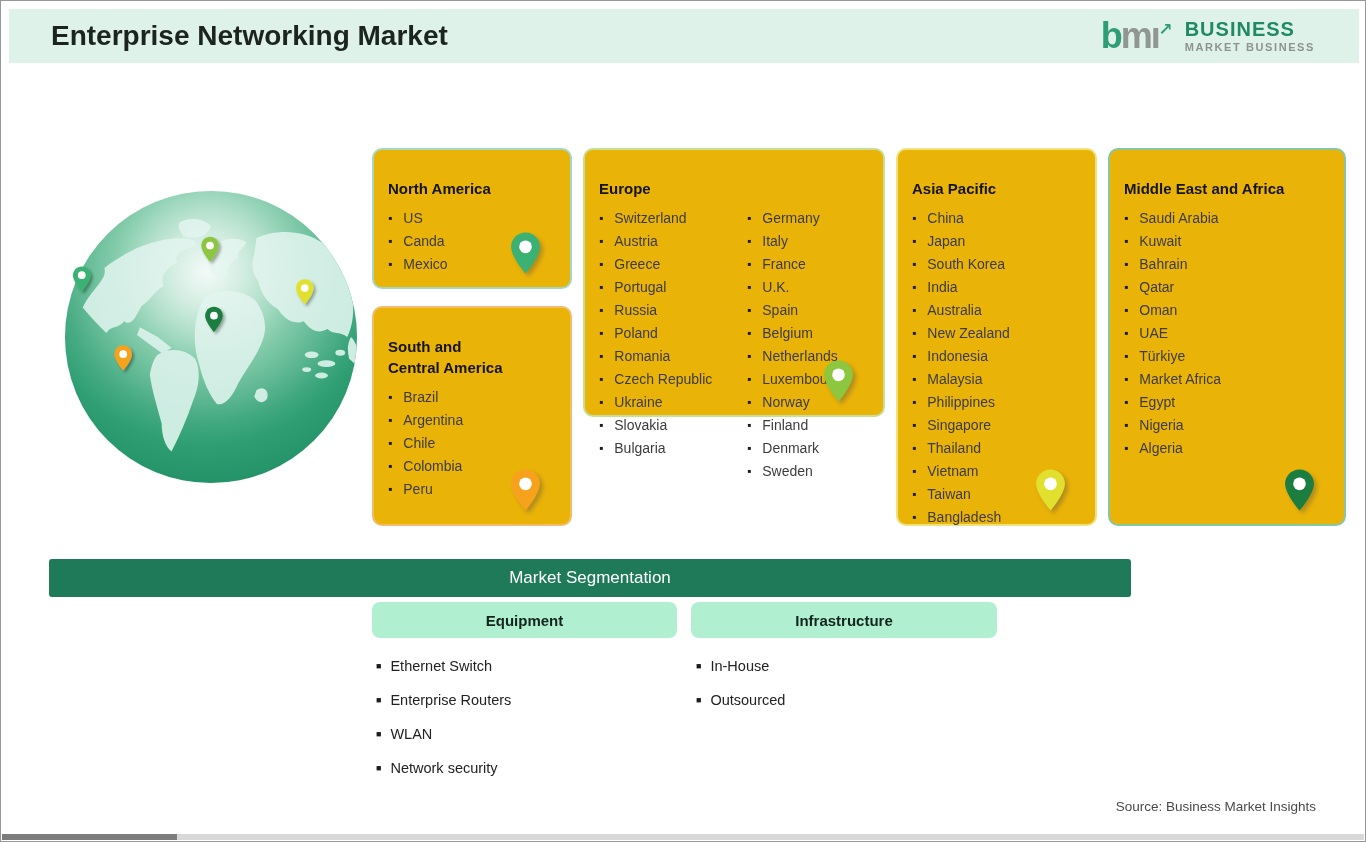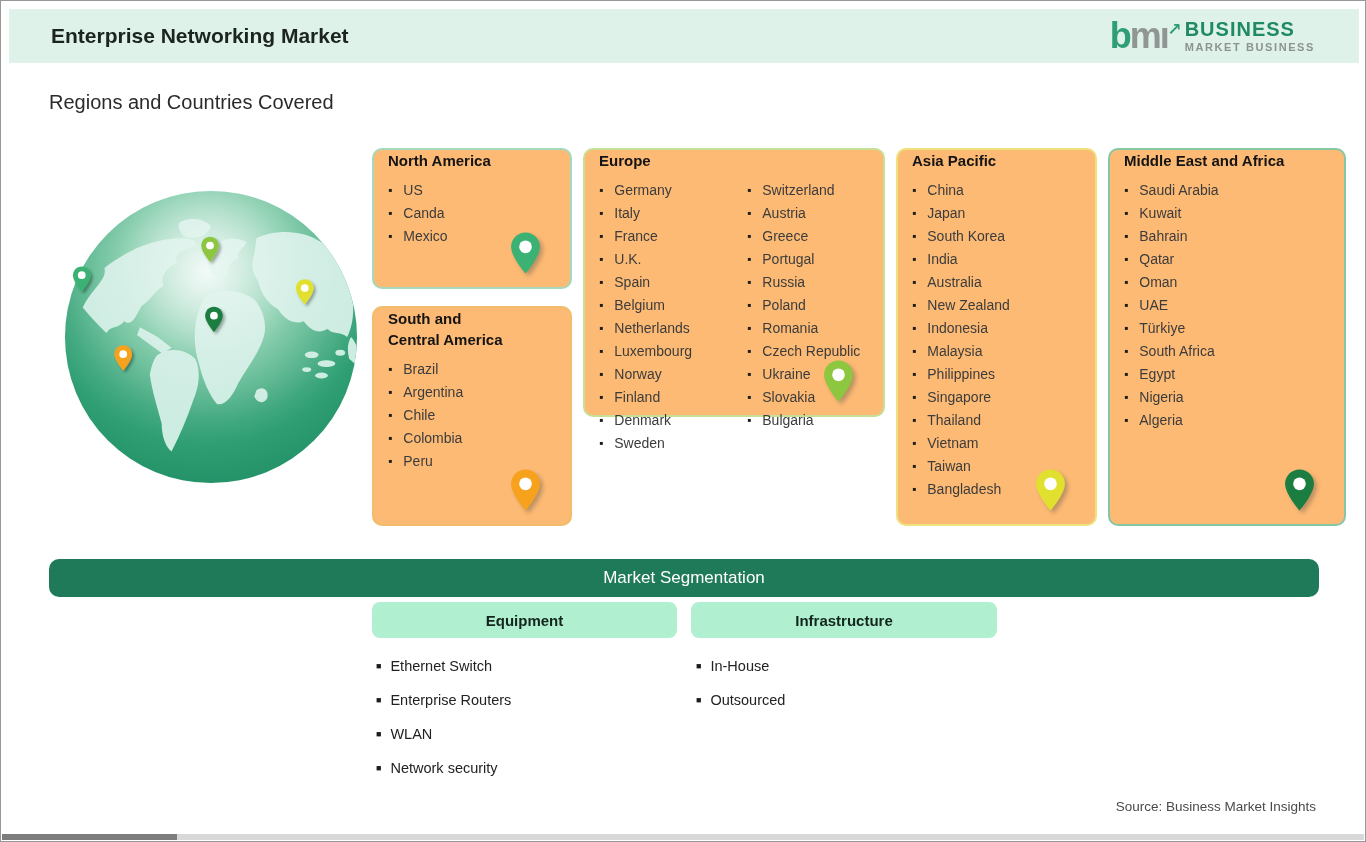--- a/index.html
+++ b/index.html
@@ -1,56 +1,56 @@
 <!DOCTYPE html>
 <html><head>
 <meta charset="utf-8">
 <style>
   html,body{margin:0;padding:0;background:#fff;}
   body{font-family:"Liberation Sans","DejaVu Sans",sans-serif;}
   #page{position:relative;width:1366px;height:842px;background:#fff;border:1px solid #979797;box-sizing:border-box;overflow:hidden;}
 
   
   .band{position:absolute;left:8px;top:8px;width:1350px;height:54px;}
-  .band-title{position:absolute;left:42px;top:0;height:54px;line-height:54px;font-size:21px;font-weight:bold;color:#1b241f;}
-
-  
-  .logo{position:absolute;right:44px;top:7px;height:40px;display:flex;align-items:center;gap:7px;}
+  .band-title{position:absolute;left:42px;top:0;height:54px;line-height:54px;font-size:28px;font-weight:bold;color:#1b241f;}
+
+  
+  .logo{position:absolute;right:44px;top:7px;height:40px;display:flex;align-items:center;gap:16px;}
   .logo-mark{font-size:36px;font-weight:bold;letter-spacing:-2px;line-height:36px;position:relative;padding-right:10px;}
   .logo-mark .lb{color:#2f9e77;}
   .logo-mark .lm,.logo-mark .li{color:#8f9693;}
   .logo-arrow{position:absolute;right:-2px;top:-6px;font-size:17px;color:#2f9e77;font-weight:bold;}
   .logo-text{line-height:1;}
   .logo-l1{font-size:20px;font-weight:bold;color:#1f8a63;letter-spacing:1px;}
   .logo-l2{font-size:11px;font-weight:bold;color:#8d9390;letter-spacing:1.6px;margin-top:3px;}
 
   .page-title{position:absolute;left:48px;top:90px;font-size:20px;color:#2b2b2b;}
 
   
   .globe{position:absolute;left:62px;top:188px;width:296px;height:296px;}
 
   
-  .card{position:absolute;background:#fdba74;border:2px solid #ccc;border-radius:10px;box-sizing:border-box;padding:0 14px;}
+  .card{position:absolute;background:#eab308;border:2px solid #ccc;border-radius:10px;box-sizing:border-box;padding:28px 14px;}
   .card-na{left:371px;top:147px;width:200px;height:141px;}
   .card-sca{left:371px;top:305px;width:200px;height:220px;}
   .card-eu{left:582px;top:147px;width:302px;height:269px;}
   .card-ap{left:895px;top:147px;width:201px;height:378px;}
   .card-mea{left:1107px;top:147px;width:238px;height:378px;}
   .card-title{margin:0;font-size:15px;font-weight:bold;color:#141414;line-height:21px;}
   .card-sca .card-title{max-width:118px;}
   .country-list{list-style:none;margin:8px 0 0 0;padding:0;}
   .country{font-size:14px;color:#3c3c3c;line-height:22px;white-space:nowrap;}
   .country::before{content:"▪";font-size:12px;color:#1c1c1c;margin-right:11px;position:relative;top:-1px;}
   .eu-cols{display:flex;}
   .eu-cols .country-list:first-child{width:148px;}
   .pin{position:absolute;right:28px;bottom:8px;}
   .pin svg{filter:drop-shadow(3px 3px 2px rgba(70,70,70,.35));}
 
   
-  .seg-bar{position:absolute;left:48px;top:558px;width:1270px;height:38px;border-radius:10px;display:flex;align-items:center;justify-content:center;}
+  .seg-bar{position:absolute;left:48px;top:558px;width:1082px;height:38px;border-radius:3px;display:flex;align-items:center;justify-content:center;}
   .seg-bar-label{color:#fff;font-size:17px;}
   .seg-pill{position:absolute;top:601px;height:36px;border-radius:8px;display:flex;align-items:center;justify-content:center;font-size:15px;font-weight:bold;color:#13251c;}
   .pill-equipment{left:371px;width:305px;}
   .pill-infrastructure{left:690px;width:306px;}
   .seg-list{list-style:none;margin:0;padding:0;position:absolute;top:649px;}
   .seg-list-equipment{left:375px;}
   .seg-list-infrastructure{left:695px;}
   .seg-item{font-size:14.5px;color:#222;line-height:32px;white-space:nowrap;}
   .seg-item::before{content:"■";font-size:9px;color:#1c1c1c;margin-right:9px;position:relative;top:-2px;}
 
@@ -72,21 +72,20 @@
         <span class="lb">b</span><span class="lm">m</span><span class="li">ı</span>
         <span class="logo-arrow">↗</span>
       </div>
       <div class="logo-text">
         <div class="logo-l1" style="color: rgb(31, 138, 99);">BUSINESS</div>
         <div class="logo-l2" style="color: rgb(141, 147, 144);">MARKET BUSINESS</div>
       </div>
     </div>
   </div>
 
-  <div class="page-title">Regions and Countries Covered</div>
 
   <div class="globe">
     <svg viewBox="0 0 300 300" width="296" height="296">
       <defs>
         <radialGradient id="ocean" cx="48%" cy="28%" r="82%">
           <stop offset="0%" style="stop-color: rgb(227, 244, 238);"></stop>
           <stop offset="35%" style="stop-color: rgb(121, 200, 164);"></stop>
           <stop offset="72%" style="stop-color: rgb(47, 158, 115);"></stop>
           <stop offset="100%" style="stop-color: rgb(29, 138, 96);"></stop>
         </radialGradient>
@@ -174,45 +173,45 @@
           <path d="M12 1C6 1 1.5 5.8 1.5 11.5 1.5 19 12 31 12 31s10.5-12 10.5-19.5C22.5 5.8 18 1 12 1Z" style="fill: rgb(247, 162, 29);"></path>
           <circle cx="12" cy="11.5" r="4.6" fill="#fff"></circle>
         </svg>
     </span>
   </section>
 
   <section class="card card-eu" style="border-color: rgb(200, 223, 150);">
     <h3 class="card-title">Europe</h3>
     <div class="eu-cols">
       <ul class="country-list">
+          <li class="country">Switzerland</li>
+          <li class="country">Austria</li>
+          <li class="country">Greece</li>
+          <li class="country">Portugal</li>
+          <li class="country">Russia</li>
+          <li class="country">Poland</li>
+          <li class="country">Romania</li>
+          <li class="country">Czech Republic</li>
+          <li class="country">Ukraine</li>
+          <li class="country">Slovakia</li>
+          <li class="country">Bulgaria</li>
+        </ul>
+      <ul class="country-list">
           <li class="country">Germany</li>
           <li class="country">Italy</li>
           <li class="country">France</li>
           <li class="country">U.K.</li>
           <li class="country">Spain</li>
           <li class="country">Belgium</li>
           <li class="country">Netherlands</li>
           <li class="country">Luxembourg</li>
           <li class="country">Norway</li>
           <li class="country">Finland</li>
           <li class="country">Denmark</li>
           <li class="country">Sweden</li>
-        </ul>
-      <ul class="country-list">
-          <li class="country">Switzerland</li>
-          <li class="country">Austria</li>
-          <li class="country">Greece</li>
-          <li class="country">Portugal</li>
-          <li class="country">Russia</li>
-          <li class="country">Poland</li>
-          <li class="country">Romania</li>
-          <li class="country">Czech Republic</li>
-          <li class="country">Ukraine</li>
-          <li class="country">Slovakia</li>
-          <li class="country">Bulgaria</li>
         </ul>
     </div>
     <span class="pin">
       <svg viewBox="0 0 24 32" width="33" height="44">
           <path d="M12 1C6 1 1.5 5.8 1.5 11.5 1.5 19 12 31 12 31s10.5-12 10.5-19.5C22.5 5.8 18 1 12 1Z" style="fill: rgb(141, 198, 63);"></path>
           <circle cx="12" cy="11.5" r="4.6" fill="#fff"></circle>
         </svg>
     </span>
   </section>
 
@@ -245,21 +244,21 @@
   <section class="card card-mea" style="border-color: rgb(134, 199, 163);">
     <h3 class="card-title">Middle East and Africa</h3>
     <ul class="country-list">
         <li class="country">Saudi Arabia</li>
         <li class="country">Kuwait</li>
         <li class="country">Bahrain</li>
         <li class="country">Qatar</li>
         <li class="country">Oman</li>
         <li class="country">UAE</li>
         <li class="country">Türkiye</li>
-        <li class="country">South Africa</li>
+        <li class="country">Market Africa</li>
         <li class="country">Egypt</li>
         <li class="country">Nigeria</li>
         <li class="country">Algeria</li>
       </ul>
     <span class="pin">
       <svg viewBox="0 0 24 32" width="33" height="44">
           <path d="M12 1C6 1 1.5 5.8 1.5 11.5 1.5 19 12 31 12 31s10.5-12 10.5-19.5C22.5 5.8 18 1 12 1Z" style="fill: rgb(27, 125, 64);"></path>
           <circle cx="12" cy="11.5" r="4.6" fill="#fff"></circle>
         </svg>
     </span>

